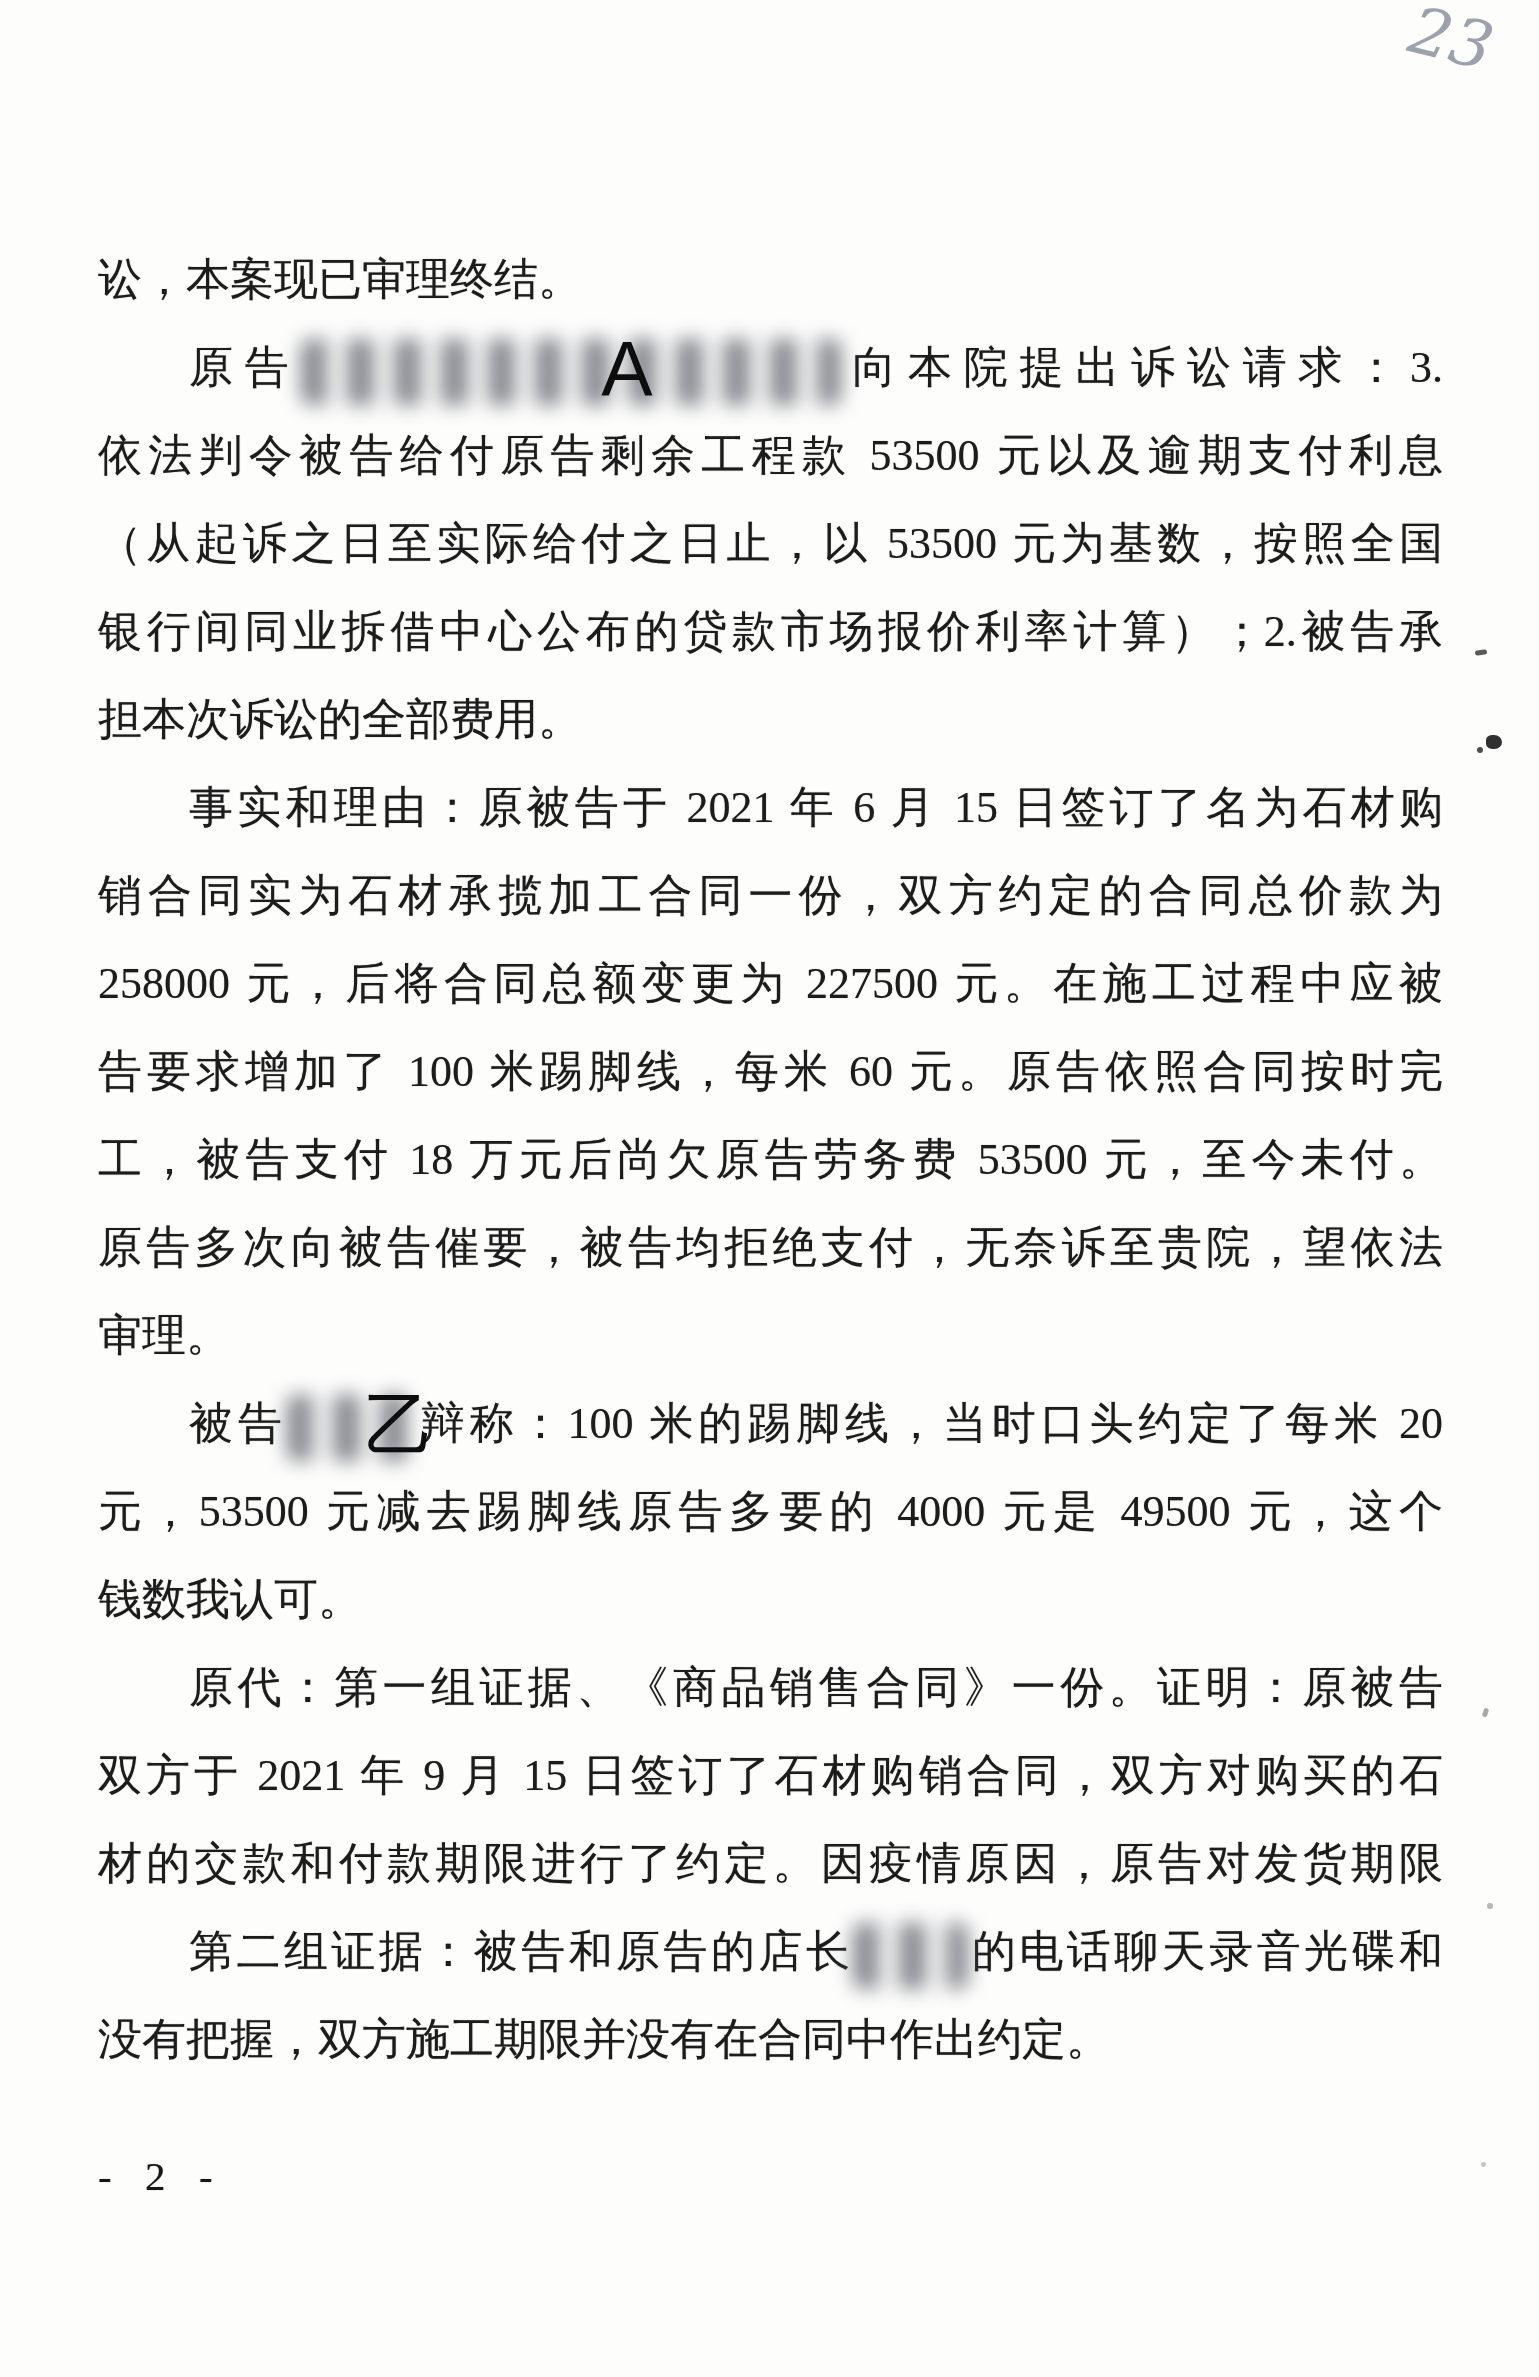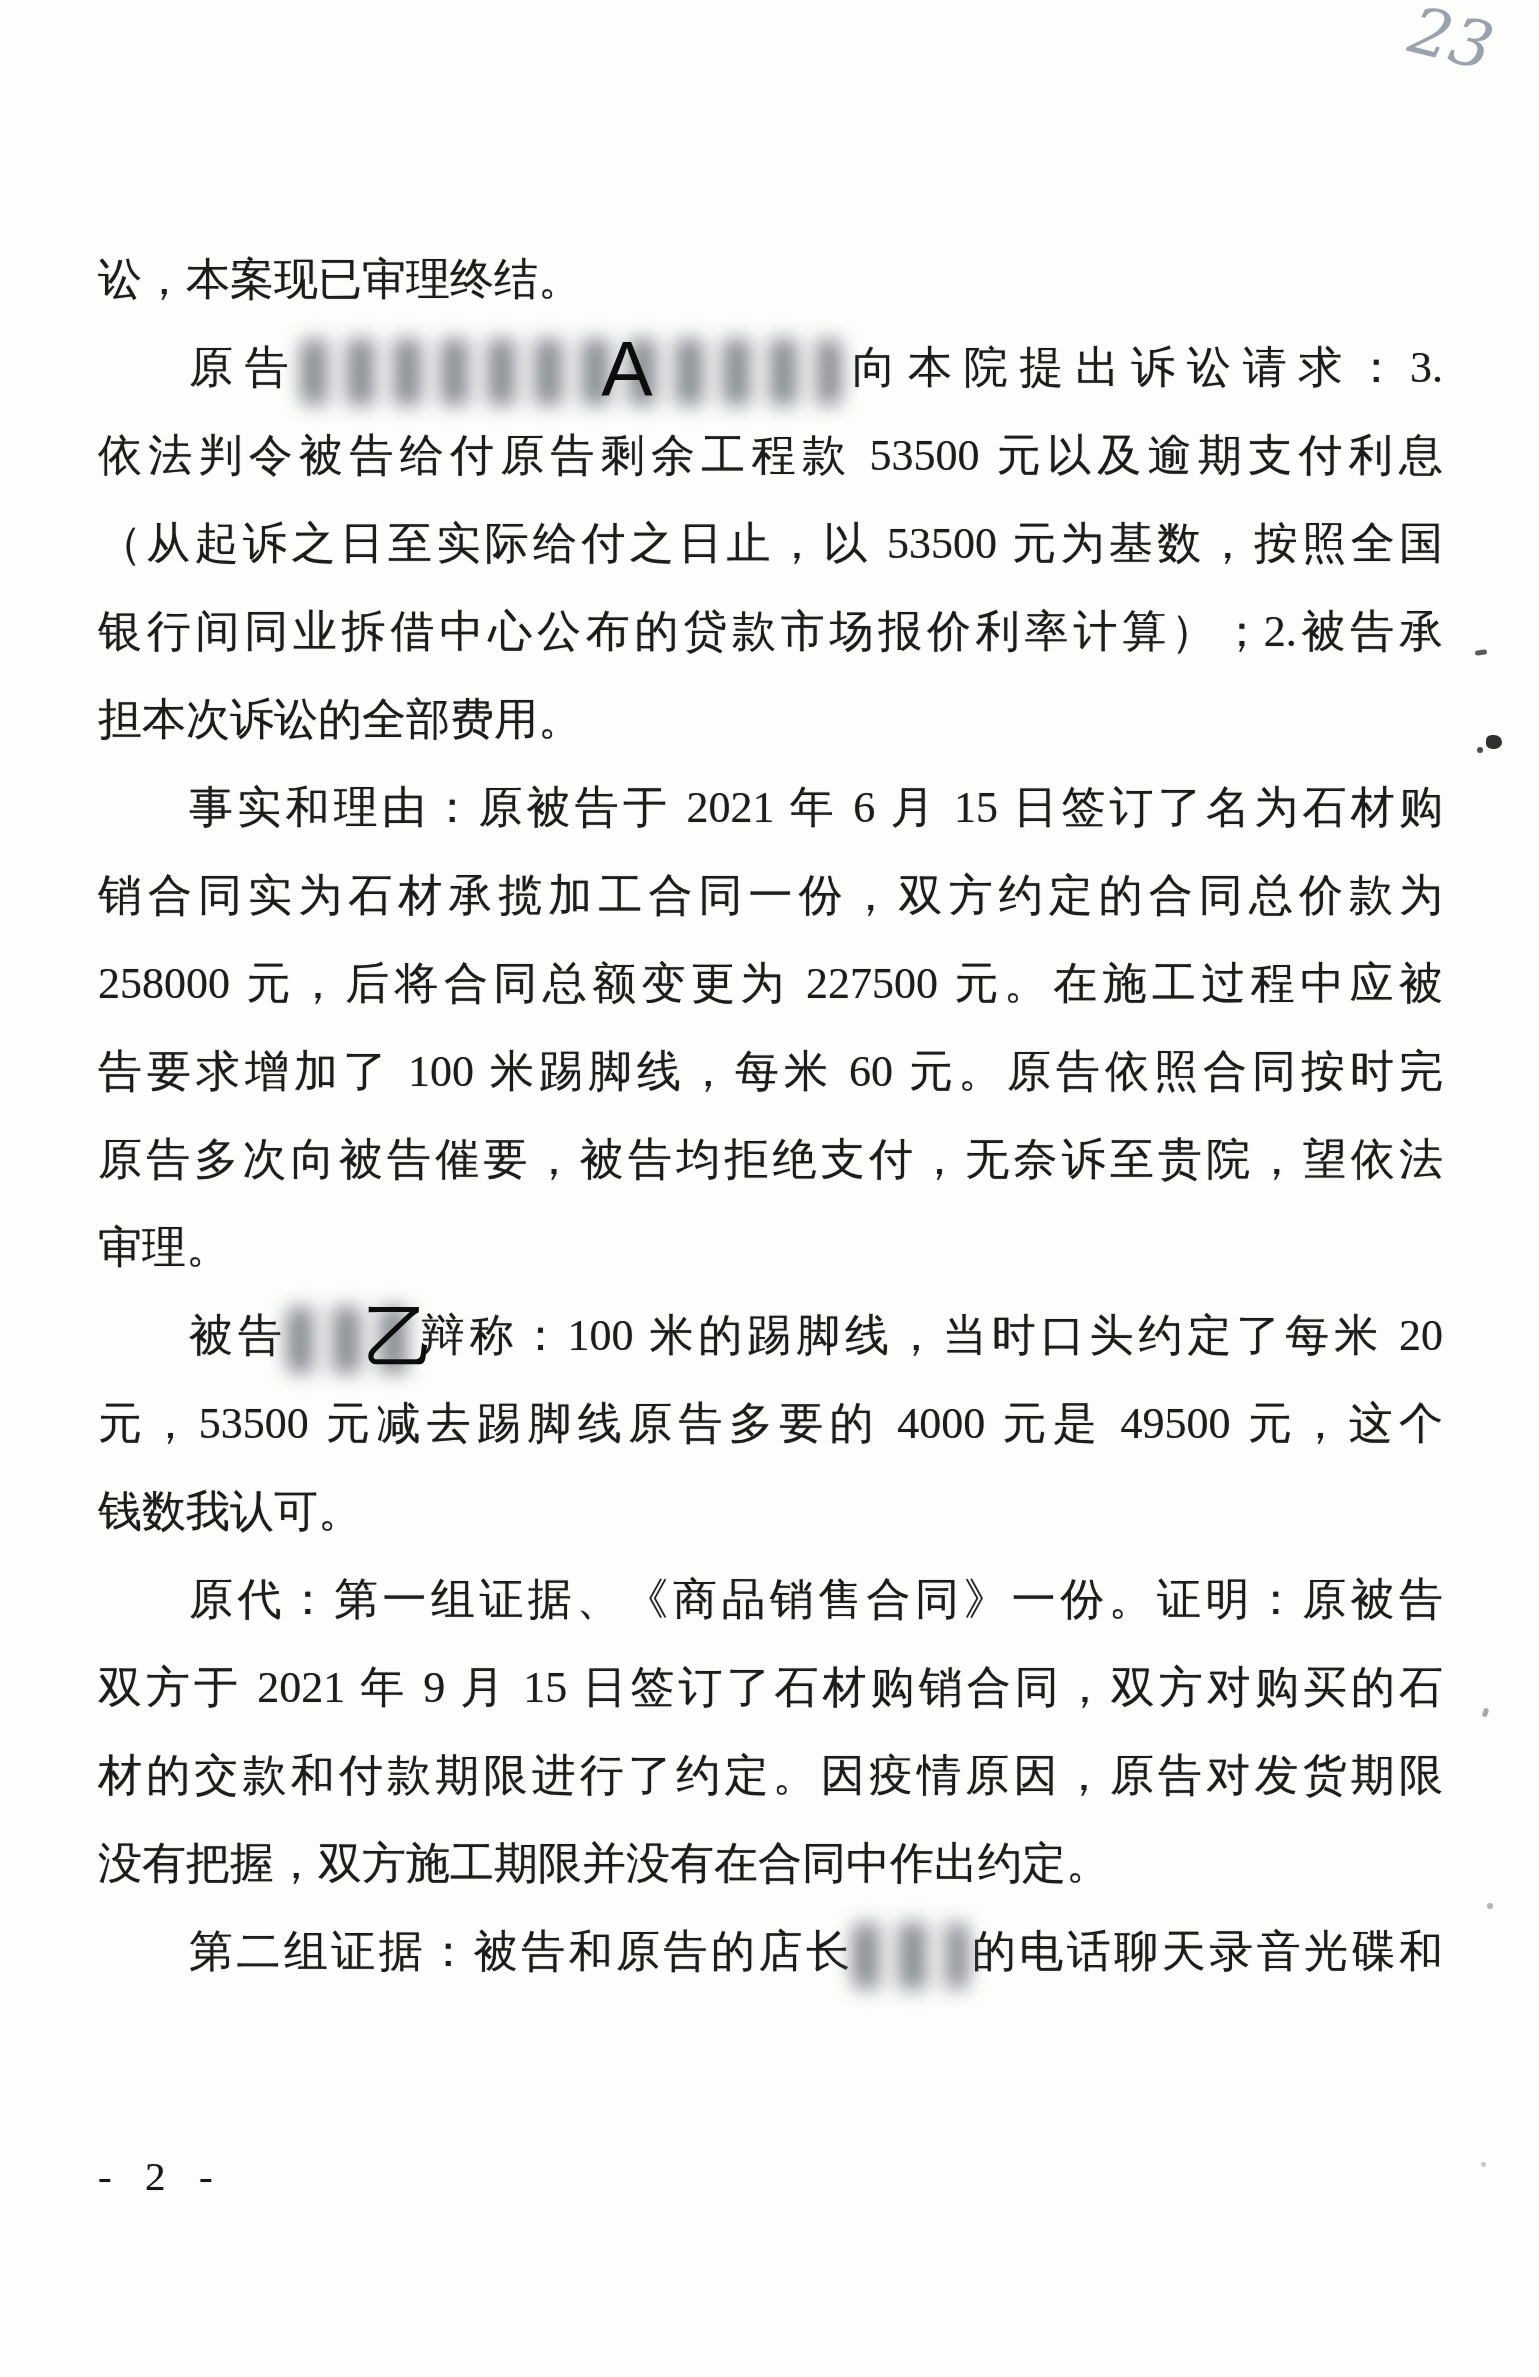--- a/index.html
+++ b/index.html
@@ -77,33 +77,34 @@
     <div class="line indent"><span>原告</span><span class="redact redact-plaintiff"><span class="redact-blur"></span><span class="redact-label">A</span></span><span>向本院提出诉讼请求：3.</span></div>
 
     <div class="line">依法判令被告给付原告剩余工程款 53500 元以及逾期支付利息</div>
     <div class="line">（从起诉之日至实际给付之日止，以 53500 元为基数，按照全国</div>
     <div class="line">银行间同业拆借中心公布的贷款市场报价利率计算）；2.被告承</div>
     <div class="line short">担本次诉讼的全部费用。</div>
     <div class="line indent">事实和理由：原被告于 2021 年 6 月 15 日签订了名为石材购</div>
     <div class="line">销合同实为石材承揽加工合同一份，双方约定的合同总价款为</div>
     <div class="line">258000 元，后将合同总额变更为 227500 元。在施工过程中应被</div>
     <div class="line">告要求增加了 100 米踢脚线，每米 60 元。原告依照合同按时完</div>
+    <div class="line">工，被告支付 18 万元后尚欠原告劳务费 53500 元，至今未付。</div>
     <div class="line">原告多次向被告催要，被告均拒绝支付，无奈诉至贵院，望依法</div>
     <div class="line short">审理。</div>
 
     <div class="line indent"><span>被告</span><span class="redact redact-defendant"><span class="redact-blur"></span><span class="redact-label">乙</span></span><span>辩称：100 米的踢脚线，当时口头约定了每米 20</span></div>
 
     <div class="line">元，53500 元减去踢脚线原告多要的 4000 元是 49500 元，这个</div>
     <div class="line short">钱数我认可。</div>
     <div class="line indent">原代：第一组证据、《商品销售合同》一份。证明：原被告</div>
     <div class="line">双方于 2021 年 9 月 15 日签订了石材购销合同，双方对购买的石</div>
     <div class="line">材的交款和付款期限进行了约定。因疫情原因，原告对发货期限</div>
+    <div class="line indent"><span>第二组证据：被告和原告的店长</span><span class="redact redact-manager"><span class="redact-blur"></span></span><span>的电话聊天录音光碟和</span></div>
+
     <div class="line short">没有把握，双方施工期限并没有在合同中作出约定。</div>
-
-    <div class="line indent"><span>第二组证据：被告和原告的店长</span><span class="redact redact-manager"><span class="redact-blur"></span></span><span>的电话聊天录音光碟和</span></div>
   </div>
 
   <div class="footer">- 2 -</div>
 
   <div class="speck speck-1"></div>
   <div class="speck speck-2"></div>
   <div class="speck speck-3"></div>
   <div class="speck speck-4"></div>
   <div class="speck speck-5"></div>
   <div class="speck speck-6"></div>

